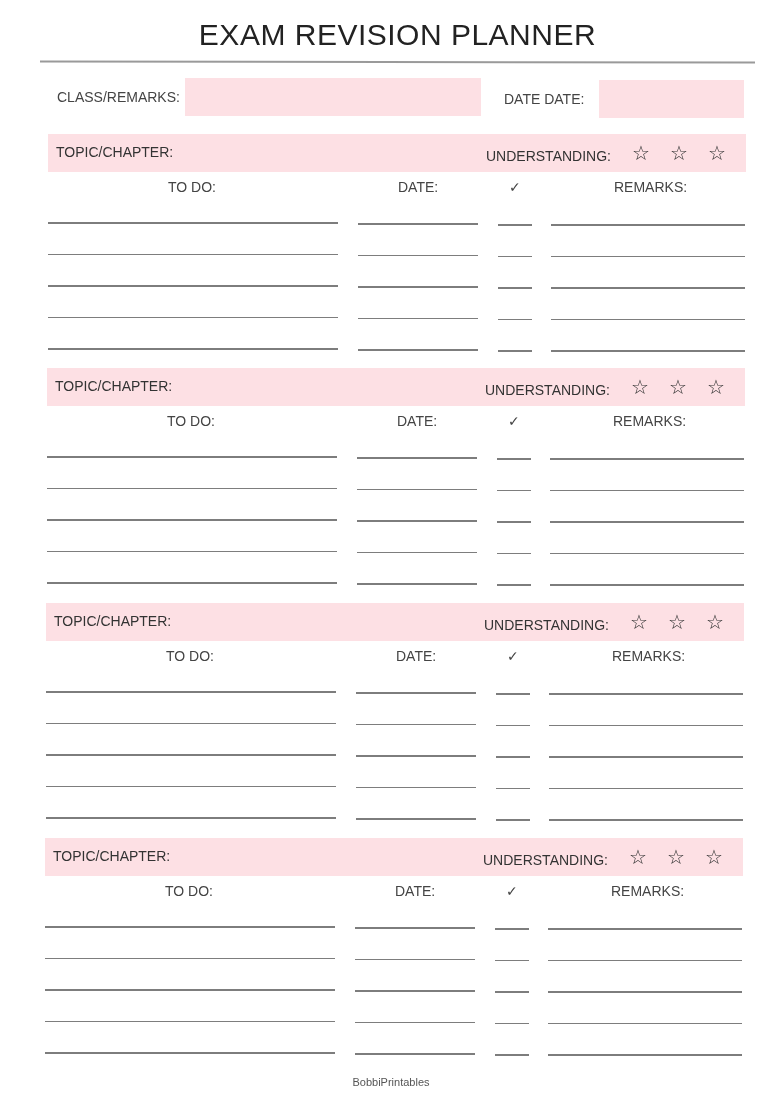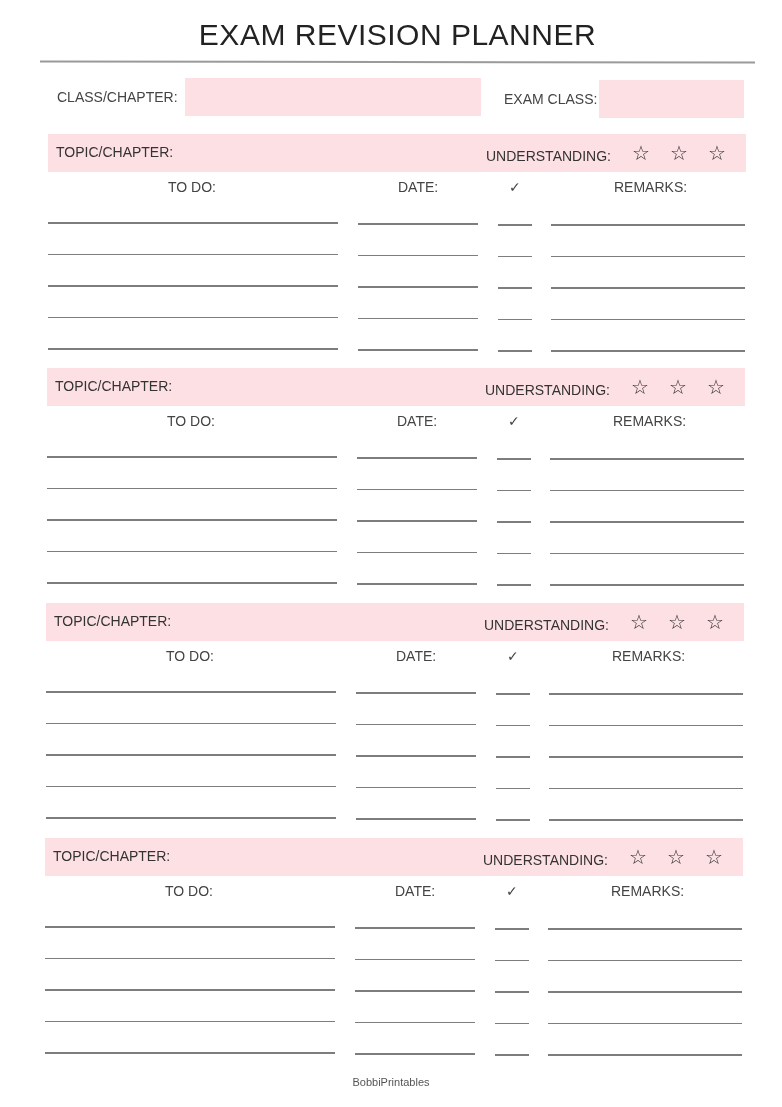--- a/index.html
+++ b/index.html
@@ -18,23 +18,23 @@
   .colh { position:absolute; top:45px; font-size:14px; color:#444; }
   .line { position:absolute; height:1.5px; background:#7d7d7d; }
   .footer { position:absolute; left:0; width:782px; top:1076px; text-align:center; font-size:11px; color:#555; }
 </style>
 </head>
 <body>
 
 <div class="title">EXAM REVISION PLANNER</div>
 <div class="title-rule"></div>
 
-<div class="lbl" style="left:57px;top:89px;">CLASS/CHAPTER:</div>
+<div class="lbl" style="left:57px;top:89px;">CLASS/REMARKS:</div>
 <div class="pinkbox" style="left:185px;top:78px;width:296px;height:38px;"></div>
-<div class="lbl" style="left:504px;top:91px;">EXAM CLASS:</div>
+<div class="lbl" style="left:504px;top:91px;">DATE DATE:</div>
 <div class="pinkbox" style="left:599px;top:80px;width:145px;height:38px;"></div>
 
 <div id="sections">
     <div class="section" style="top: 134px; left: 48px;">
       <div class="band">
         <span class="topic">TOPIC/CHAPTER:</span>
         <span class="und">UNDERSTANDING:</span>
         <span class="star" style="left:584px">☆</span>
         <span class="star" style="left:622px">☆</span>
         <span class="star" style="left:660px">☆</span>

